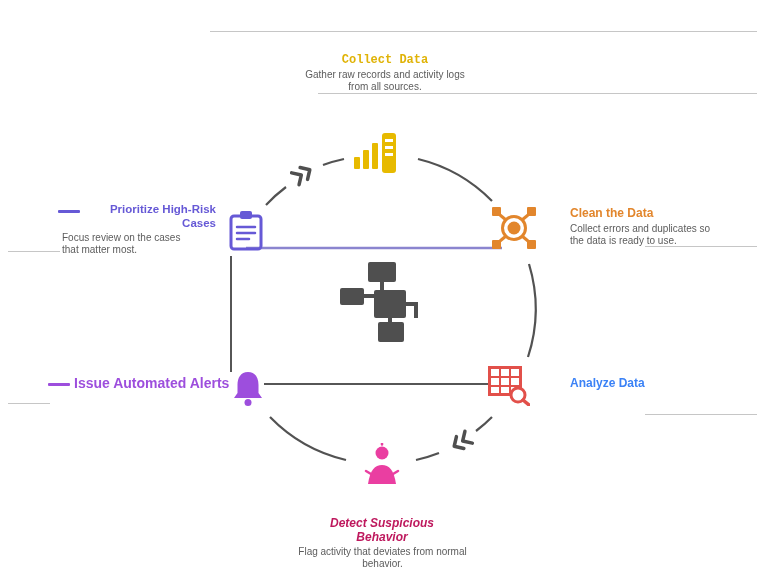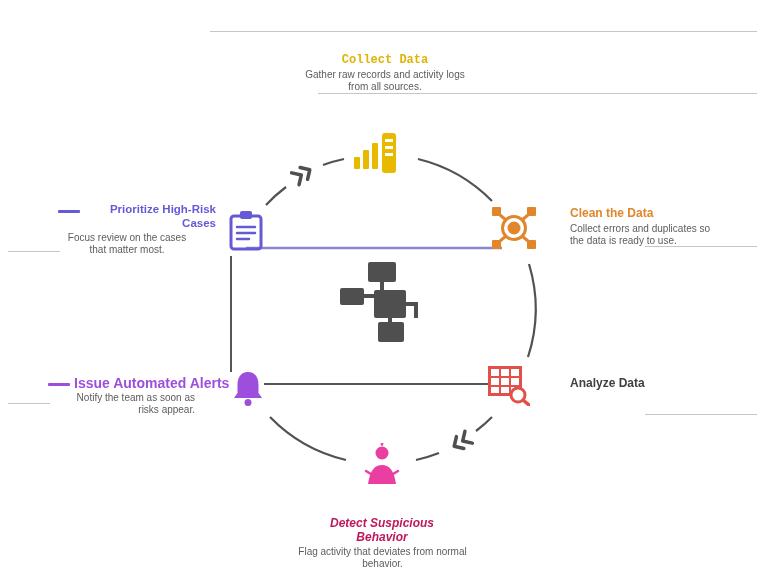--- a/index.html
+++ b/index.html
@@ -33,21 +33,21 @@
   #analyze-desc{left:570px;top:392px;width:150px;text-align:left;font-size:10px;}
 
   #detect-heading{left:322px;top:517px;width:120px;text-align:center;}
   #detect-desc{left:295px;top:546px;width:175px;text-align:center;}
 
   #alert-heading{left:74px;top:377px;width:130px;font-size:14px;white-space:nowrap;}
   #alert-desc{left:70px;top:392px;width:125px;text-align:right;}
   #alert-dash{left:48px;top:383px;width:22px;}
 
   #prioritize-heading{left:82px;top:203px;width:112px;text-align:right;font-size:11.5px;margin-left:22px;}
-  #prioritize-desc{left:62px;top:232px;width:130px;text-align:center;}
+  #prioritize-desc{left:62px;top:232px;width:130px;text-align:left;}
   #prioritize-dash{left:58px;top:210px;width:22px;}
 
   .icon{position:absolute;}
   #icon-collect{left:352px;top:131px;}
   #icon-clean{left:492px;top:207px;}
   #icon-analyze{left:488px;top:366px;}
   #icon-detect{left:362px;top:443px;}
   #icon-alert{left:230px;top:369px;}
   #icon-prioritize{left:228px;top:211px;}
   #icon-center{left:338px;top:260px;}
@@ -147,21 +147,21 @@
       <circle cx="22" cy="21" r="11.5" fill="none" stroke="#e2862c" stroke-width="3"></circle>
       <g stroke="#e2862c" stroke-width="3">
         <line x1="8" y1="8" x2="14" y2="13"></line>
         <line x1="36" y1="8" x2="30" y2="13"></line>
         <line x1="8" y1="34" x2="14" y2="29"></line>
         <line x1="36" y1="34" x2="30" y2="29"></line>
       </g>
     </svg>
   </div>
 
-  <div class="heading" id="analyze-heading" style="color: #404040;">Analyze Data</div>
+  <div class="heading" id="analyze-heading" style="color: #3b82f6;">Analyze Data</div>
   <div class="icon" id="icon-analyze">
     <svg width="42" height="40" viewBox="0 0 42 40">
       <rect x="1.5" y="1.5" width="31" height="27" fill="none" stroke="#e2504a" stroke-width="3"></rect>
       <g stroke="#e2504a" stroke-width="2">
         <line x1="1.5" y1="11" x2="32.5" y2="11"></line>
         <line x1="1.5" y1="20" x2="32.5" y2="20"></line>
         <line x1="12" y1="1.5" x2="12" y2="28.5"></line>
         <line x1="22" y1="1.5" x2="22" y2="28.5"></line>
       </g>
       <circle cx="30" cy="29" r="7" fill="#ffffff" stroke="#e2504a" stroke-width="3"></circle>
@@ -180,21 +180,20 @@
       <g stroke="#ea3ea1" stroke-width="2.5" stroke-linecap="round">
         <line x1="4" y1="28" x2="9" y2="31"></line>
         <line x1="36" y1="28" x2="31" y2="31"></line>
         <line x1="20" y1="0.5" x2="20" y2="1.5"></line>
       </g>
     </svg>
   </div>
 
   <div class="dash" id="alert-dash" style="background-color: rgb(157, 78, 221);"></div>
   <div class="heading" id="alert-heading" style="color: rgb(157, 78, 221);">Issue Automated Alerts</div>
-  <div class="desc" id="alert-desc">Notify the team as soon as risks appear.</div>
   <div class="icon" id="icon-alert">
     <svg width="36" height="38" viewBox="0 0 36 38">
       <path d="M18 3 C10.5 3 7.5 9 7.5 16 L7.5 24 L4 29 L32 29 L28.5 24 L28.5 16 C28.5 9 25.5 3 18 3 Z" fill="#9d4edd"></path>
       <circle cx="18" cy="33.5" r="3.5" fill="#9d4edd"></circle>
     </svg>
   </div>
 
   <div class="dash" id="prioritize-dash" style="background-color: rgb(102, 89, 214);"></div>
   <div class="heading" id="prioritize-heading" style="color: rgb(102, 89, 214);">Prioritize High-Risk Cases</div>
   <div class="desc" id="prioritize-desc">Focus review on the cases that matter most.</div>

